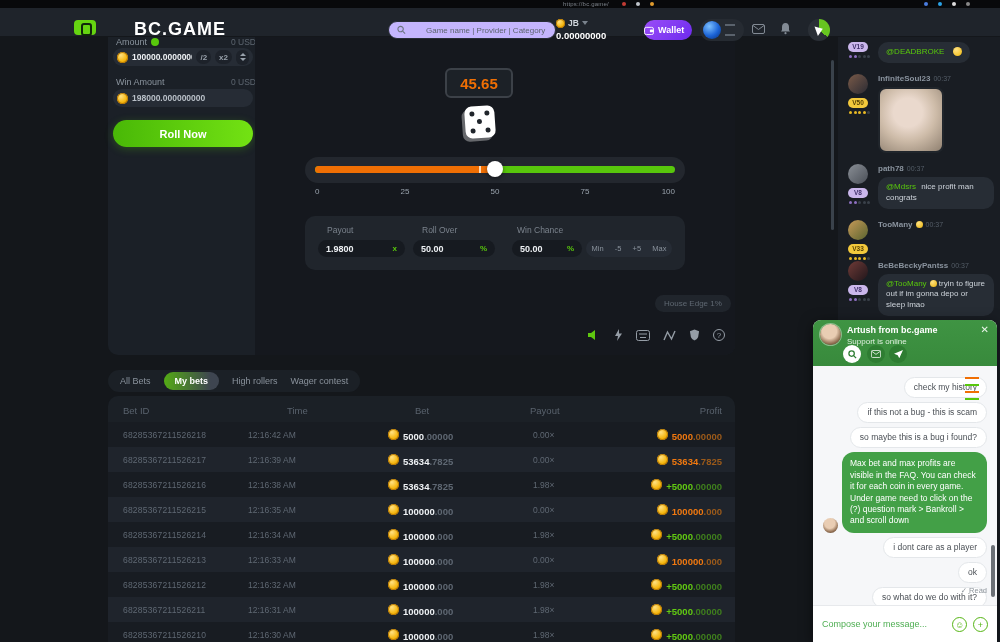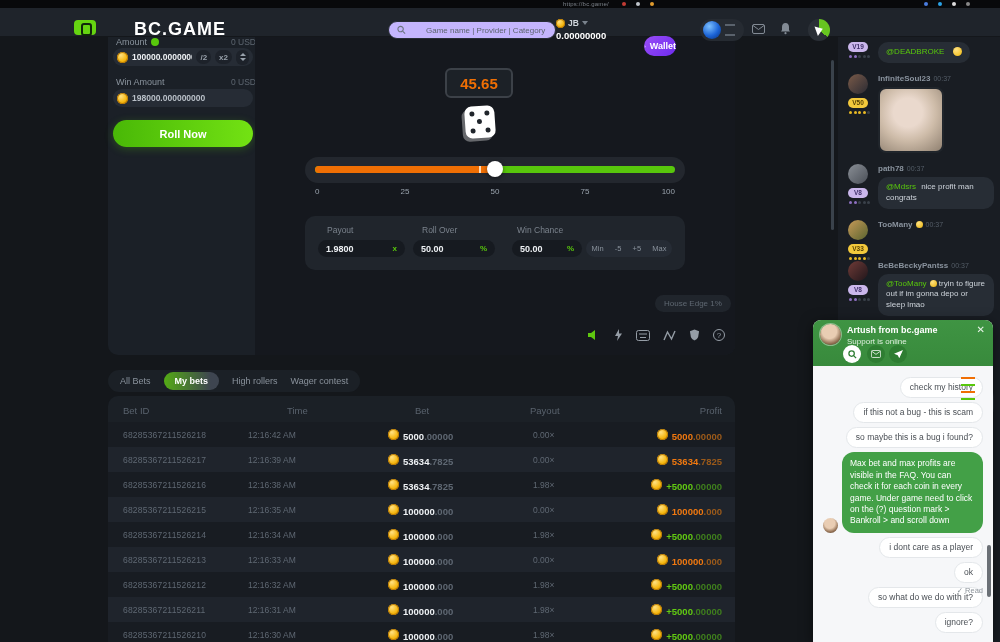--- a/index.html
+++ b/index.html
@@ -16,21 +16,21 @@
   .logo-ic:after{content:"";position:absolute;left:7px;top:3px;width:7px;height:9px;border:2px solid #10270a;border-radius:3px;}
   .brand{position:absolute;left:134px;top:11px;font-size:18px;font-weight:900;color:#fff;letter-spacing:1px;}
   .search{position:absolute;left:388px;top:13px;width:168px;height:18px;background:#c4b5fd;border:1px solid #262c34;border-radius:10px;display:flex;align-items:center;gap:20px;padding:0 8px;box-sizing:border-box;}
   .search .ph{font-size:8px;color:#5c646f;white-space:nowrap;overflow:hidden;}
   .coin{display:inline-block;width:11px;height:11px;border-radius:50%;background:radial-gradient(circle at 35% 30%,#ffe182,#f5b50b 60%,#c67d05);box-shadow:inset 0 0 0 1px #b97b06;flex:none;}
   .balwrap{position:absolute;left:556px;top:10px;}
   .balrow{display:flex;align-items:center;gap:3px;}
   .balrow .cur{font-size:8.5px;color:#cfd5db;font-weight:700;}
   .caret-dn{width:0;height:0;border-left:3px solid transparent;border-right:3px solid transparent;border-top:4px solid #79828c;}
   .balance{font-size:9.5px;font-weight:800;color:#fff;margin-top:2px;}
-  .walletbtn{position:absolute;left:644px;top:12px;width:32px;height:20px;border-radius:10px;background:linear-gradient(135deg,#9a4df7,#6d2bee);display:flex;align-items:center;justify-content:flex-end;gap:4px;color:#fff;font-size:9px;font-weight:700;margin-top:16px;}
+  .walletbtn{position:absolute;left:644px;top:12px;width:48px;height:20px;border-radius:10px;background:linear-gradient(135deg,#9a4df7,#6d2bee);display:flex;align-items:center;justify-content:flex-start;gap:4px;color:#fff;font-size:9px;font-weight:700;}
   .avpill{position:absolute;left:700px;top:11px;width:44px;height:22px;border-radius:11px;background:#262b32;display:flex;align-items:center;padding:0 3px;box-sizing:border-box;gap:4px;}
   .sphere{width:18px;height:18px;border-radius:50%;background:radial-gradient(circle at 35% 30%,#7cc0ff,#1b63d6 55%,#082e73);}
   .listic{width:10px;height:8px;border-top:2px solid #5a626c;border-bottom:2px solid #5a626c;}
   .navic{position:absolute;top:16px;}
   .spin{position:absolute;left:808px;top:11px;width:22px;height:22px;border-radius:50%;background:conic-gradient(#67c520 0 130deg,#2a2f36 130deg 360deg);display:flex;align-items:center;justify-content:center;}
   .spin .tri{width:0;height:0;border-left:7px solid #fff;border-top:5px solid transparent;border-bottom:5px solid transparent;transform:rotate(-20deg);}
   
   .main-scroll{left:831px;top:60px;width:3px;height:170px;border-radius:2px;background:#3a424b;}
   
   .gamewrap{left:108px;top:36px;width:627px;height:319px;background:#1b2027;border-radius:0 0 10px 10px;}
@@ -115,21 +115,21 @@
   .dot.gold{background:#e8b923;} .dot.purple{background:#8d6fc0;} .dot.off{background:#3a414a;}
   .cbubble{display:inline-block;background:#272d35;border-radius:10px;padding:5px 8px;font-size:8px;color:#cdd3da;max-width:104px;line-height:1.35;}
   .mention{color:#58c70c;margin-right:3px;}
   .goldchip{display:inline-block;width:7px;height:7px;border-radius:50%;background:radial-gradient(circle at 35% 30%,#ffe182,#eab308);vertical-align:middle;}
   .emojichip{display:inline-block;width:9px;height:9px;border-radius:50%;background:radial-gradient(circle at 35% 30%,#ffe182,#f0b90b);vertical-align:middle;margin-left:3px;}
   .cimage{width:62px;height:62px;border-radius:8px;border:2px solid #20252b;background:radial-gradient(circle at 45% 38%,#ead9cd 0 28%,#cdbba8 55%,#8f8070);}
   .cmsg.partial{min-height:26px;margin-bottom:8px;}
   .cmsg.partial .cbadge{top:2px;}
   .cmsg.partial .cdots{top:15px;}
   
-  .support{left:813px;top:320px;width:152px;height:322px;border-radius:8px 8px 0 0;background:#f6f7f9;box-shadow:0 3px 14px rgba(0,0,0,.5);z-index:50;overflow:hidden;padding-left:28px;}
+  .support{left:813px;top:320px;width:184px;height:322px;border-radius:8px 8px 0 0;background:#f6f7f9;box-shadow:0 3px 14px rgba(0,0,0,.5);z-index:50;overflow:hidden;}
   .shead{position:absolute;left:0;top:0;width:100%;height:46px;background:linear-gradient(180deg,#3f9443,#388a3c);}
   .savatar{position:absolute;left:7px;top:4px;width:21px;height:21px;border-radius:50%;background:radial-gradient(circle at 45% 35%,#e9cdb3 0 40%,#8c6a4e 70%,#3e3027);box-shadow:0 0 0 1px rgba(255,255,255,.4);}
   .sname{position:absolute;left:34px;top:5px;font-size:9px;font-weight:800;color:#fff;}
   .sstatus{position:absolute;left:34px;top:17px;font-size:8px;color:#dff0df;}
   .sclose{position:absolute;right:8px;top:4px;color:#eaf5ea;font-size:10px;}
   .sbtn{position:absolute;top:25px;width:18px;height:18px;border-radius:50%;display:flex;align-items:center;justify-content:center;}
   .sbtn.b1{left:30px;background:#fff;}
   .sbtn.b2{left:54px;background:#2e7d32;}
   .sbtn.b3{left:76px;background:#2e7d32;}
   .sbody{position:absolute;left:0;top:46px;width:100%;height:239px;display:flex;flex-direction:column;align-items:flex-end;gap:4px;padding:7px 10px;box-sizing:border-box;}
@@ -617,14 +617,19 @@
       <div class="s-agent-row">
         <span class="s-avatar"></span>
         <span class="s-bub-agent">Max bet and max profits are visible in the FAQ. You can check it for each coin in every game. Under game need to click on the (?) question mark &gt; Bankroll &gt; and scroll down</span>
       </div>
       <div class="s-bub">i dont care as a player</div>
       <div class="s-bub">ok</div>
       <div class="s-bub">so what do we do with it?</div>
       <div class="s-bub">ignore?</div>
     </div>
   <span class="s-read abs" style="right:10px;top:266px;">✓ Read</span>
+  <div class="sfoot">
+    <span class="ph">Compose your message...</span>
+    <span class="scir">☺</span>
+    <span class="scir">+</span>
+  </div>
   <span class="wscroll"></span>
 </div>
 
 </body></html>

